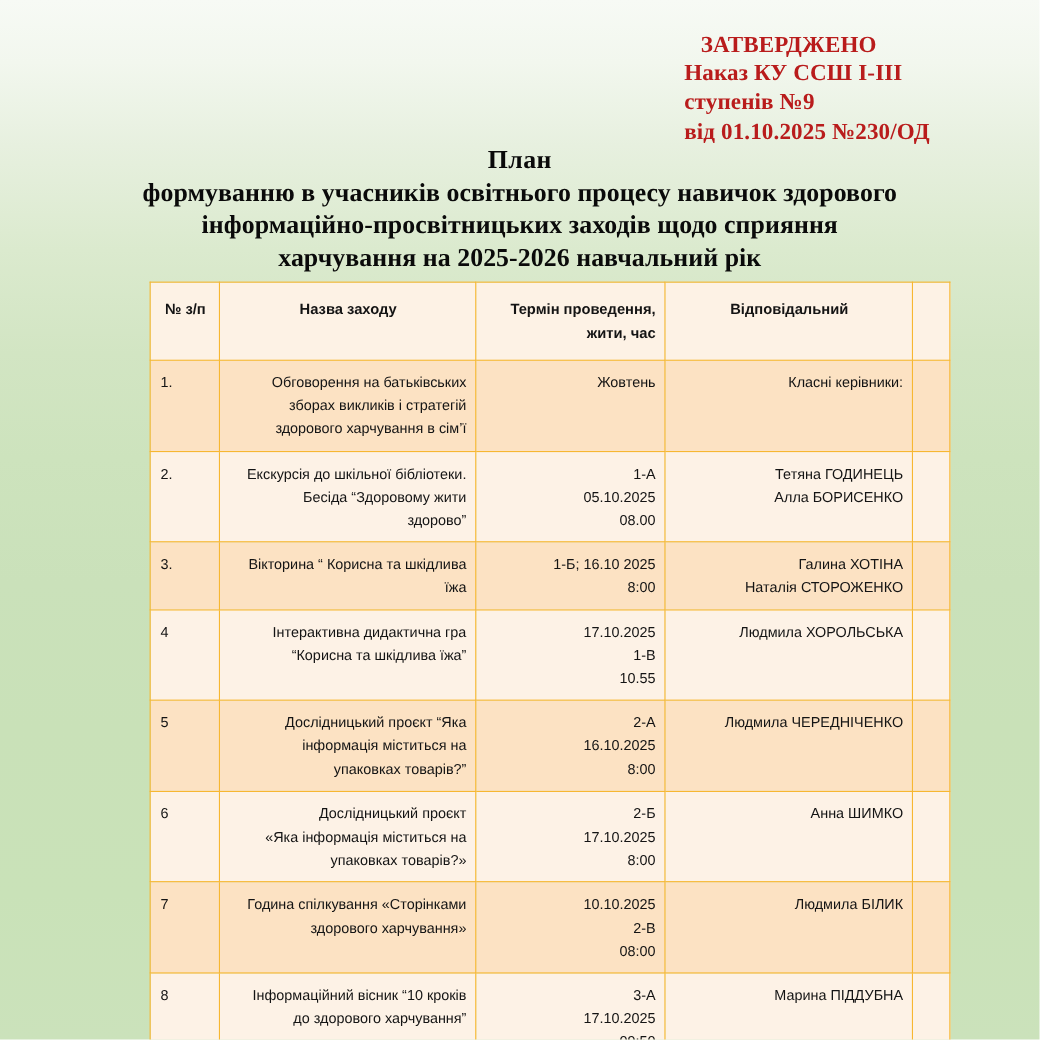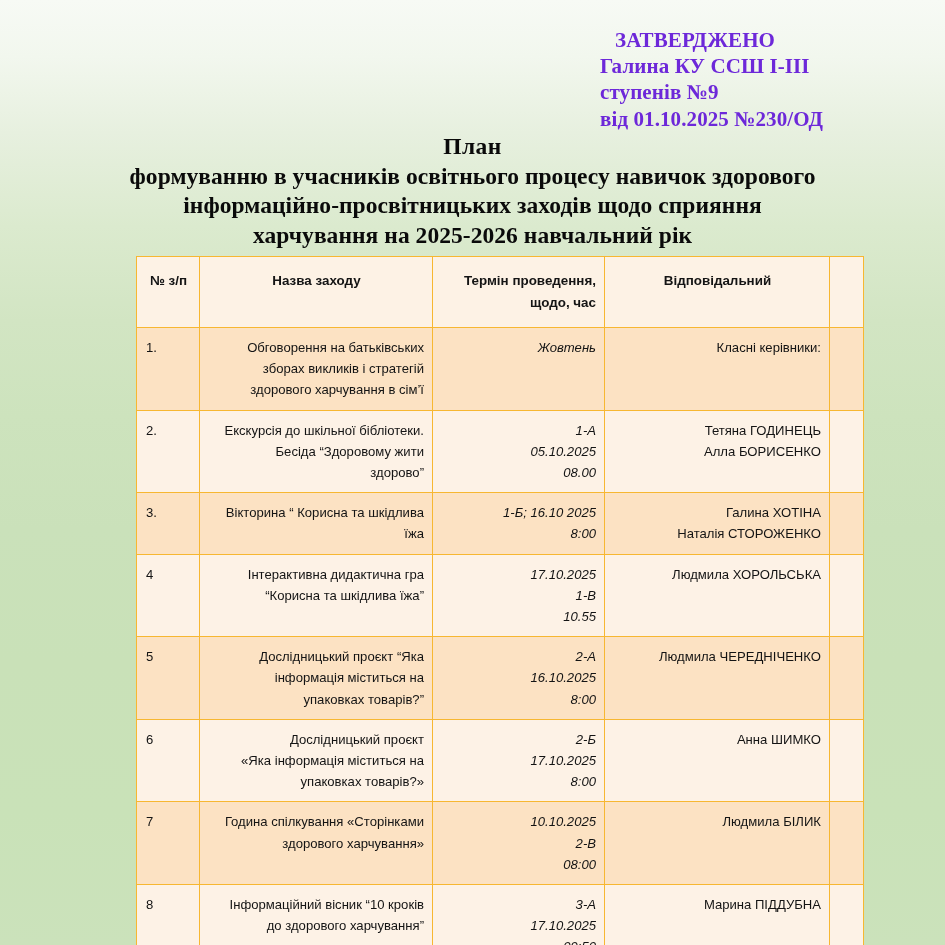--- a/index.html
+++ b/index.html
@@ -24,26 +24,26 @@
         #cae1ba 56%,
         #c9e1b8 70%,
         #c9e2b8 86%,
         #cbe2bb 100%);
     position: relative;
   }
 
   
   .approval {
     position: absolute;
-    left: 600px;
+    left: 622px;
     top: 27px;
     font-family: "Liberation Serif", serif;
     font-size: 21px;
     font-weight: 700;
-    color: #6d28d9;
+    color: #b91c1c;
     line-height: 26.2px;
     letter-spacing: 0.1px;
     white-space: nowrap;
   }
   .approval .ln-0 { padding-left: 15px; }
 
   
   .title-block {
     position: absolute;
     left: 0;
@@ -102,32 +102,32 @@
     line-height: 22px;
     height: 58px;
   }
   table.plan-table thead th.h-note { padding: 0; }
 
   tr.shade-a td { background: #fce2c3; }
   tr.shade-b td { background: #fdf2e6; }
 
   td.cell-num { padding-left: 11px; }
   td.cell-name { padding-left: 10px; }
-  td.cell-term { padding-left: 10px; font-style: italic; }
+  td.cell-term { padding-left: 10px; }
   td.cell-resp { padding-left: 10px; }
   td.cell-note { padding: 0; }
 
   .cl { display: block; white-space: nowrap; text-align: right; }
 </style>
 </head>
 <body>
 
 <div class="approval">
   <div class="ln-0">ЗАТВЕРДЖЕНО</div>
-  <div class="ln-1">Галина КУ ССШ I-III</div>
+  <div class="ln-1">Наказ КУ ССШ I-III</div>
   <div class="ln-2">ступенів  №9</div>
   <div class="ln-3">від 01.10.2025 №230/ОД</div>
 </div>
 
 <div class="title-block">
   <div class="t-line t-0">План</div>
   <div class="t-line t-2">формуванню в учасників освітнього процесу навичок здорового</div>
   <div class="t-line t-1">інформаційно-просвітницьких заходів щодо сприяння</div>
   <div class="t-line t-3">харчування на 2025-2026 навчальний рік</div>
 </div>
@@ -140,21 +140,21 @@
         <col class="c-term">
         <col class="c-resp">
         <col class="c-note">
     </colgroup>
     <thead>
       <tr>
         <th class="h-num">№ з/п</th>
         <th class="h-name">Назва  заходу</th>
         <th class="h-term">
           <span class="cl">Термін проведення,</span>
-          <span class="cl">щодо, час</span>
+          <span class="cl">жити, час</span>
         </th>
         <th class="h-resp">Відповідальний</th>
         <th class="h-note"></th>
       </tr>
     </thead>
     <tbody id="plan-body">
         <tr class="shade-a">
           <td class="cell-num">1.</td>
           <td class="cell-name">
             <span class="cl">Обговорення на батьківських</span>

